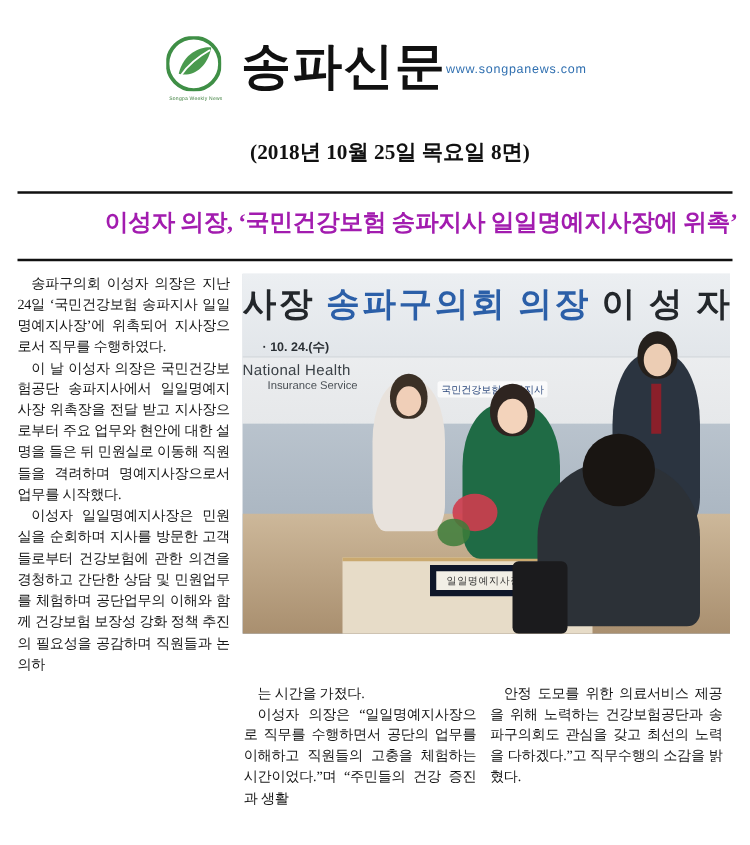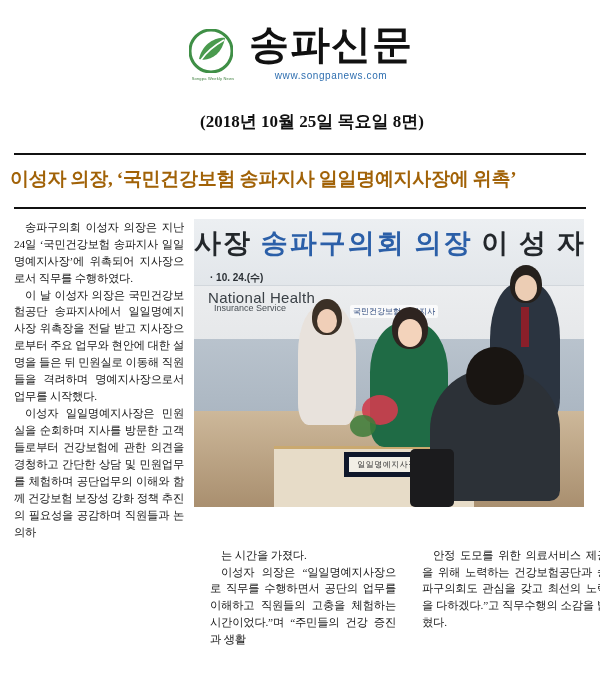--- a/index.html
+++ b/index.html
@@ -51,21 +51,21 @@
     left: 0;
     width: 52px;
     text-align: center;
     font-size: 4px;
     color: #3a7d3a;
     letter-spacing: 0.2px;
     white-space: nowrap;
   }
   .title-block {
     display: flex;
-    flex-direction: column;
+    flex-direction: row;
     align-items: center;
     text-align: right;
   }
   .paper-title {
     font-family: "Liberation Serif", serif;
     font-size: 40px;
     font-weight: bold;
     letter-spacing: 1px;
     color: #111111;
     line-height: 1;
@@ -96,23 +96,23 @@
     background: #111111;
     margin: 20px 14px 0 14px;
   }
   .rule.bottom {
     margin-top: 16px;
   }
   .headline {
     font-family: "Liberation Serif", serif;
     font-size: 19px;
     font-weight: bold;
-    text-align: left;
+    text-align: right;
     letter-spacing: -0.3px;
-    color: #a16207;
+    color: #a21caf;
     padding: 12px 10px 0 10px;
     line-height: 1.25;
   }
 
   
   .body-area {
     position: relative;
     padding: 10px 14px 0 14px;
   }
 
@@ -178,24 +178,24 @@
     position: absolute;
     left: 16px;
     top: 52px;
     font-family: "Liberation Sans", sans-serif;
     font-size: 10px;
     color: #2a2f34;
     font-weight: bold;
   }
   .ph-sub {
     position: absolute;
-    left: 14px;
+    left: 0;
     top: 70px;
     font-family: "Liberation Sans", sans-serif;
-    font-size: 15px;
+    font-size: 12px;
     color: #3a4046;
     letter-spacing: 0.3px;
   }
   .ph-sub2 {
     position: absolute;
     left: 20px;
     top: 84px;
     font-family: "Liberation Sans", sans-serif;
     font-size: 9px;
     color: #4a5056;
@@ -308,21 +308,21 @@
   }
   .ph-flower2 {
     position: absolute; left: 156px; top: 196px; width: 26px; height: 22px;
     background: #3d7d3a; border-radius: 50%;
     opacity: 0.85;
   }
 
   
   .bottom-section {
     display: flex;
-    gap: 26px;
+    gap: 11px;
     margin-top: 6px;
   }
   .bcol {
     width: 186px;
     flex: 0 0 186px;
   }
   .bcol.first { width: 170px; flex: 0 0 170px; }
 
   .spacer-top {
     height: 8px;

